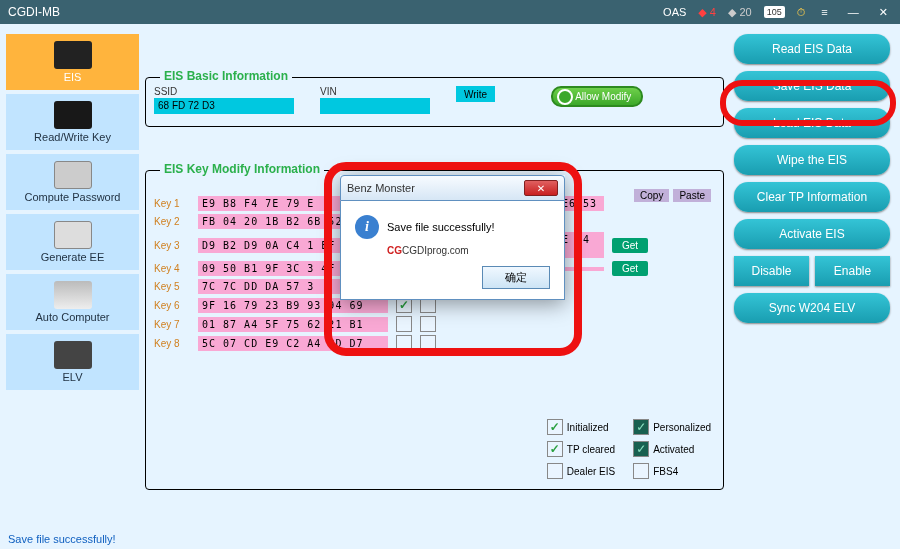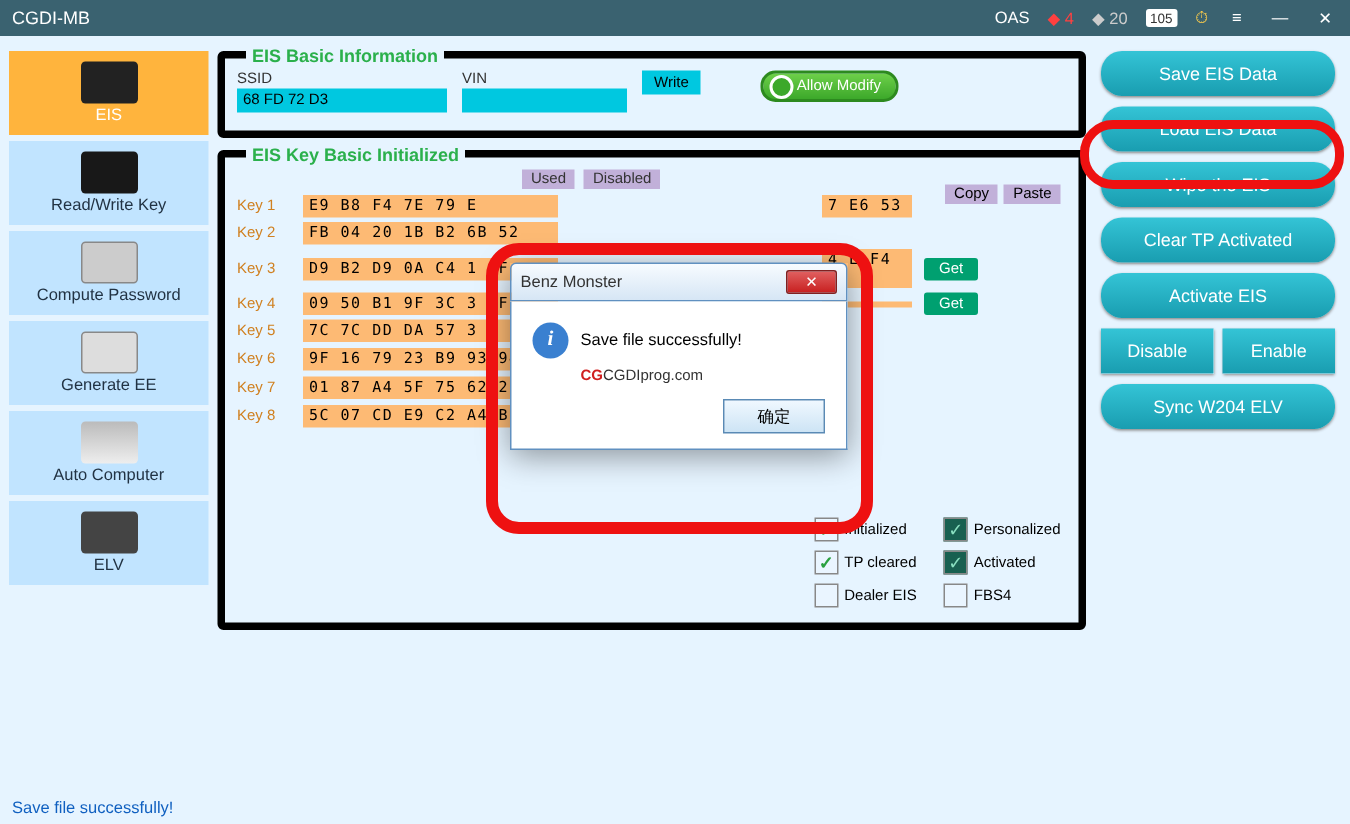--- a/index.html
+++ b/index.html
@@ -23,39 +23,39 @@
 .sidebtn.active .icon { background: #222; }
 .sideicon-key { background: #181818 !important; border-radius: 4px; }
 .sideicon-pc { background: #ccc !important; border: 1px solid #888; }
 .sideicon-print { background: #ddd !important; border: 1px solid #888; border-radius: 2px; }
 .sideicon-auto { background: linear-gradient(#bbb,#eee) !important; }
 .sideicon-elv { background: #444 !important; }
 .sidebtn .label { color: #234; font-size: 11px; }
 .sidebtn.active .label { color: #fff; }
 
 .main { flex: 1; padding: 10px 6px 6px 0; position: relative; }
-.fieldset { border: 5px solid #000000; border-radius: 4px; padding: 8px; margin-bottom: 8px; position: relative; }
+.fieldset { border: 1px solid #000000; border-radius: 4px; padding: 8px; margin-bottom: 8px; position: relative; margin-top: 43px; }
 .fieldset .legend { position: absolute; top: -9px; left: 14px; background: #e6f4ff; color: #2bb04c; font-weight: bold; font-size: 12px; padding: 0 4px; }
 
 
-.row { display: flex; gap: 10px; margin-bottom: 4px; align-items: flex-start; }
+.row { display: flex; gap: 26px; margin-bottom: 4px; align-items: flex-start; }
 .col { display: flex; flex-direction: column; gap: 1px; }
 .lbl { font-size: 10px; color: #333; }
 .val { background: #00c8e0; color: #000; padding: 2px 4px; font-size: 10px; height: 16px; min-width: 80px; }
 .smallbtn { background: #00c8e0; color: #000; border: none; padding: 2px 8px; font-size: 10px; height: 16px; cursor: pointer; }
 
 .modifybtn { background: linear-gradient(#6ed04a,#3ca82a); color: #fff; border: 2px solid #2d8a1f; border-radius: 10px; padding: 3px 10px 3px 22px; font-size: 10px; position: relative; cursor: pointer; }
 .modifybtn::before { content: ""; position: absolute; left: 4px; top: 50%; transform: translateY(-50%); width: 12px; height: 12px; background: #3ca82a; border: 2px solid #fff; border-radius: 50%; }
 
 
 .keyhdr { display: flex; gap: 6px; margin-left: 190px; margin-bottom: 4px; }
 .keyhdr span { background: #c1b0d9; color: #333; padding: 1px 6px; font-size: 10px; }
 .keyrow { display: flex; align-items: center; gap: 8px; margin-bottom: 3px; }
 .keylabel { width: 36px; color: #d08020; font-size: 10px; }
-.keydata { background: #fdba74; color: #000; font-family: monospace; font-size: 10px; padding: 2px 4px; width: 170px; letter-spacing: 1px; }
+.keydata { background: #f9a8d4; color: #000; font-family: monospace; font-size: 10px; padding: 2px 4px; width: 170px; letter-spacing: 1px; }
 .chk { width: 16px; height: 16px; border: 1px solid #888; background: #eaf5ff; display: inline-flex; align-items: center; justify-content: center; cursor: pointer; }
 .chk.on::after { content: "✓"; color: #2aa040; font-weight: bold; font-size: 12px; }
 .chk.on-dark { background: #186050; }
 .chk.on-dark::after { content: "✓"; color: #8ae0c0; font-size: 12px; }
 .getbtn { background: #00a070; color: #fff; border: none; padding: 2px 10px; font-size: 10px; border-radius: 2px; cursor: pointer; }
 
 .copypaste { display:flex; gap:4px; position:absolute; right:12px; top:18px;}
 .copypaste button { background:#c1b0d9; border:none; padding:1px 6px; font-size:10px; cursor:pointer;}
 
 .statusarea { position:absolute; right:12px; bottom:10px; display:grid; grid-template-columns:auto auto; gap:6px 18px; }
@@ -142,21 +142,21 @@
             <span class="val"></span>
           </div>
         <div class="col" style="justify-content:flex-end">
             <button class="smallbtn">Write</button>
           </div>
         <div style="margin-left:30px"><button class="modifybtn">Allow Modify</button></div>
       </div>
     </div>
 
     <div class="fieldset" style="height:320px">
-      <span class="legend">EIS Key Basic Initialized</span>
+      <span class="legend">EIS Key Modify Information</span>
       <div class="copypaste">
         <button>Copy</button>
         <button>Paste</button>
       </div>
       <div class="keyhdr">
         <span>Used</span>
         <span>Disabled</span>
       </div>
 
       <div class="keyrow">
@@ -229,24 +229,25 @@
           </div>
         <div class="statitem">
             <span class="chk"></span>
             <span>FBS4</span>
           </div>
       </div>
     </div>
   </div>
 
   <div class="actions">
+    <button class="actbtn">Read  EIS Data</button>
     <button class="actbtn">Save EIS Data</button>
     <button class="actbtn">Load EIS Data</button>
     <button class="actbtn">Wipe the EIS</button>
-    <button class="actbtn">Clear TP Activated</button>
+    <button class="actbtn">Clear TP Information</button>
     <button class="actbtn">Activate EIS</button>
     <div class="actrow">
       <button class="actbtn">Disable</button>
       <button class="actbtn">Enable</button>
     </div>
     <button class="actbtn">Sync W204 ELV</button>
   </div>
 </div>
 
 <div class="highlight-ring"></div>

